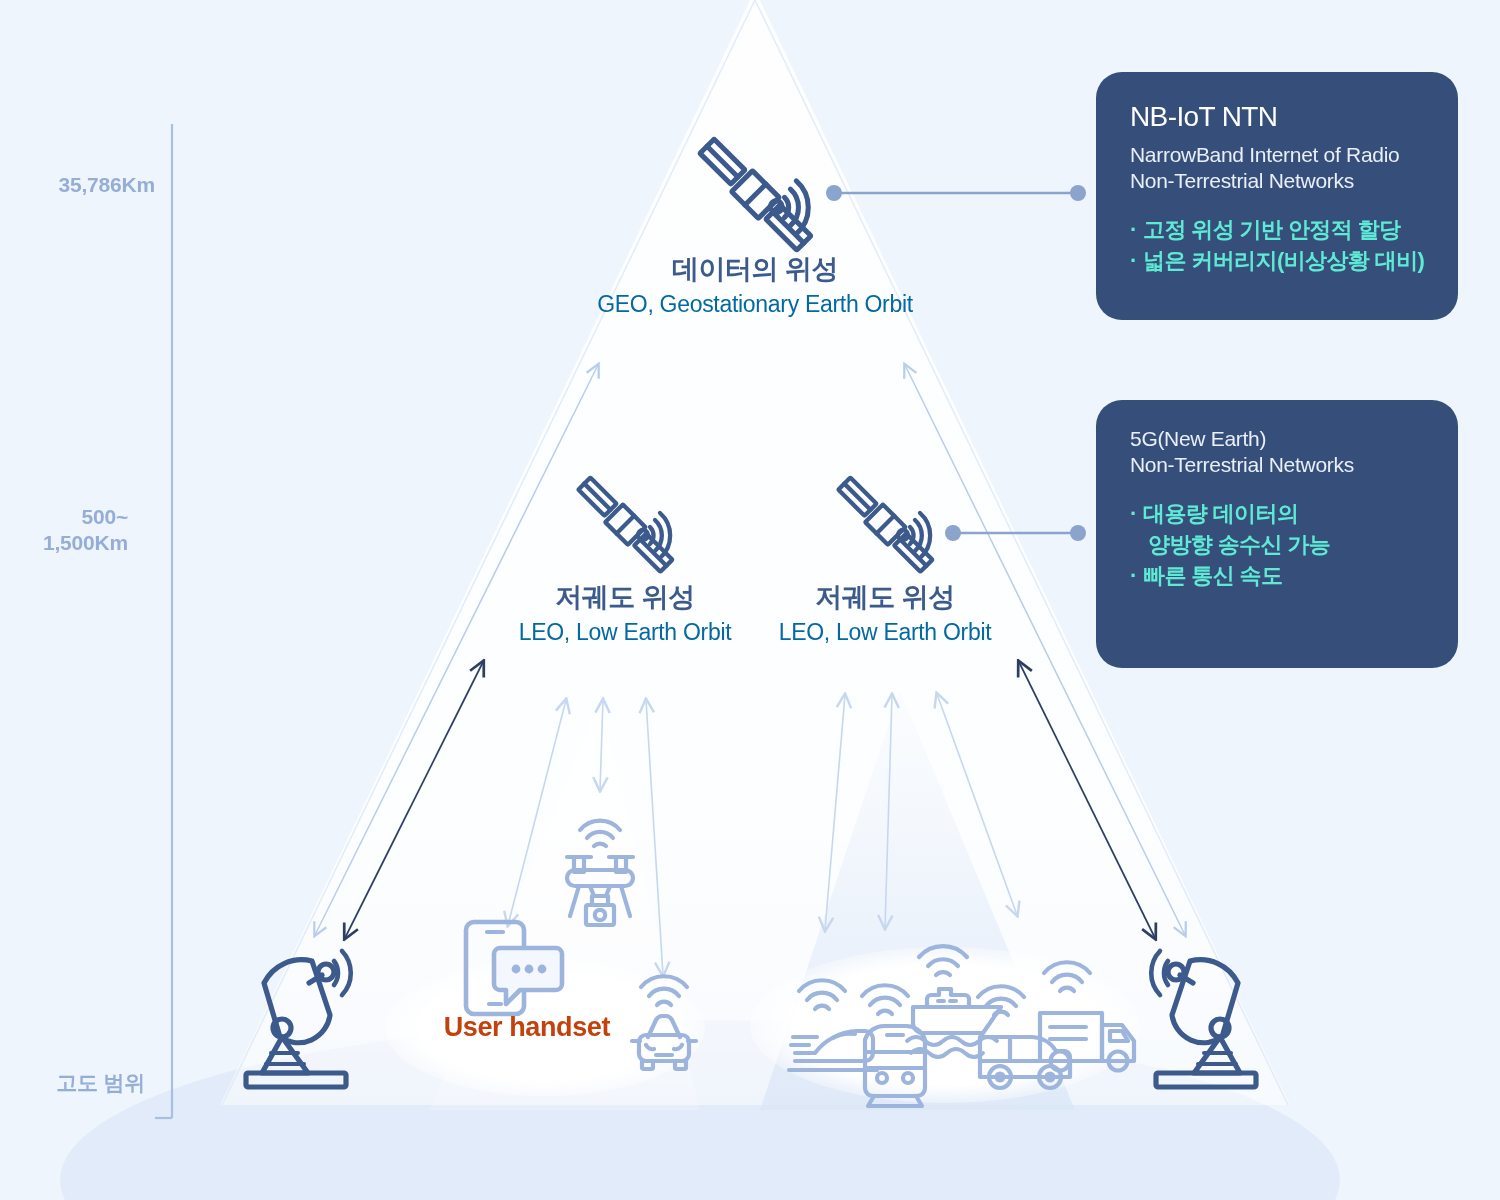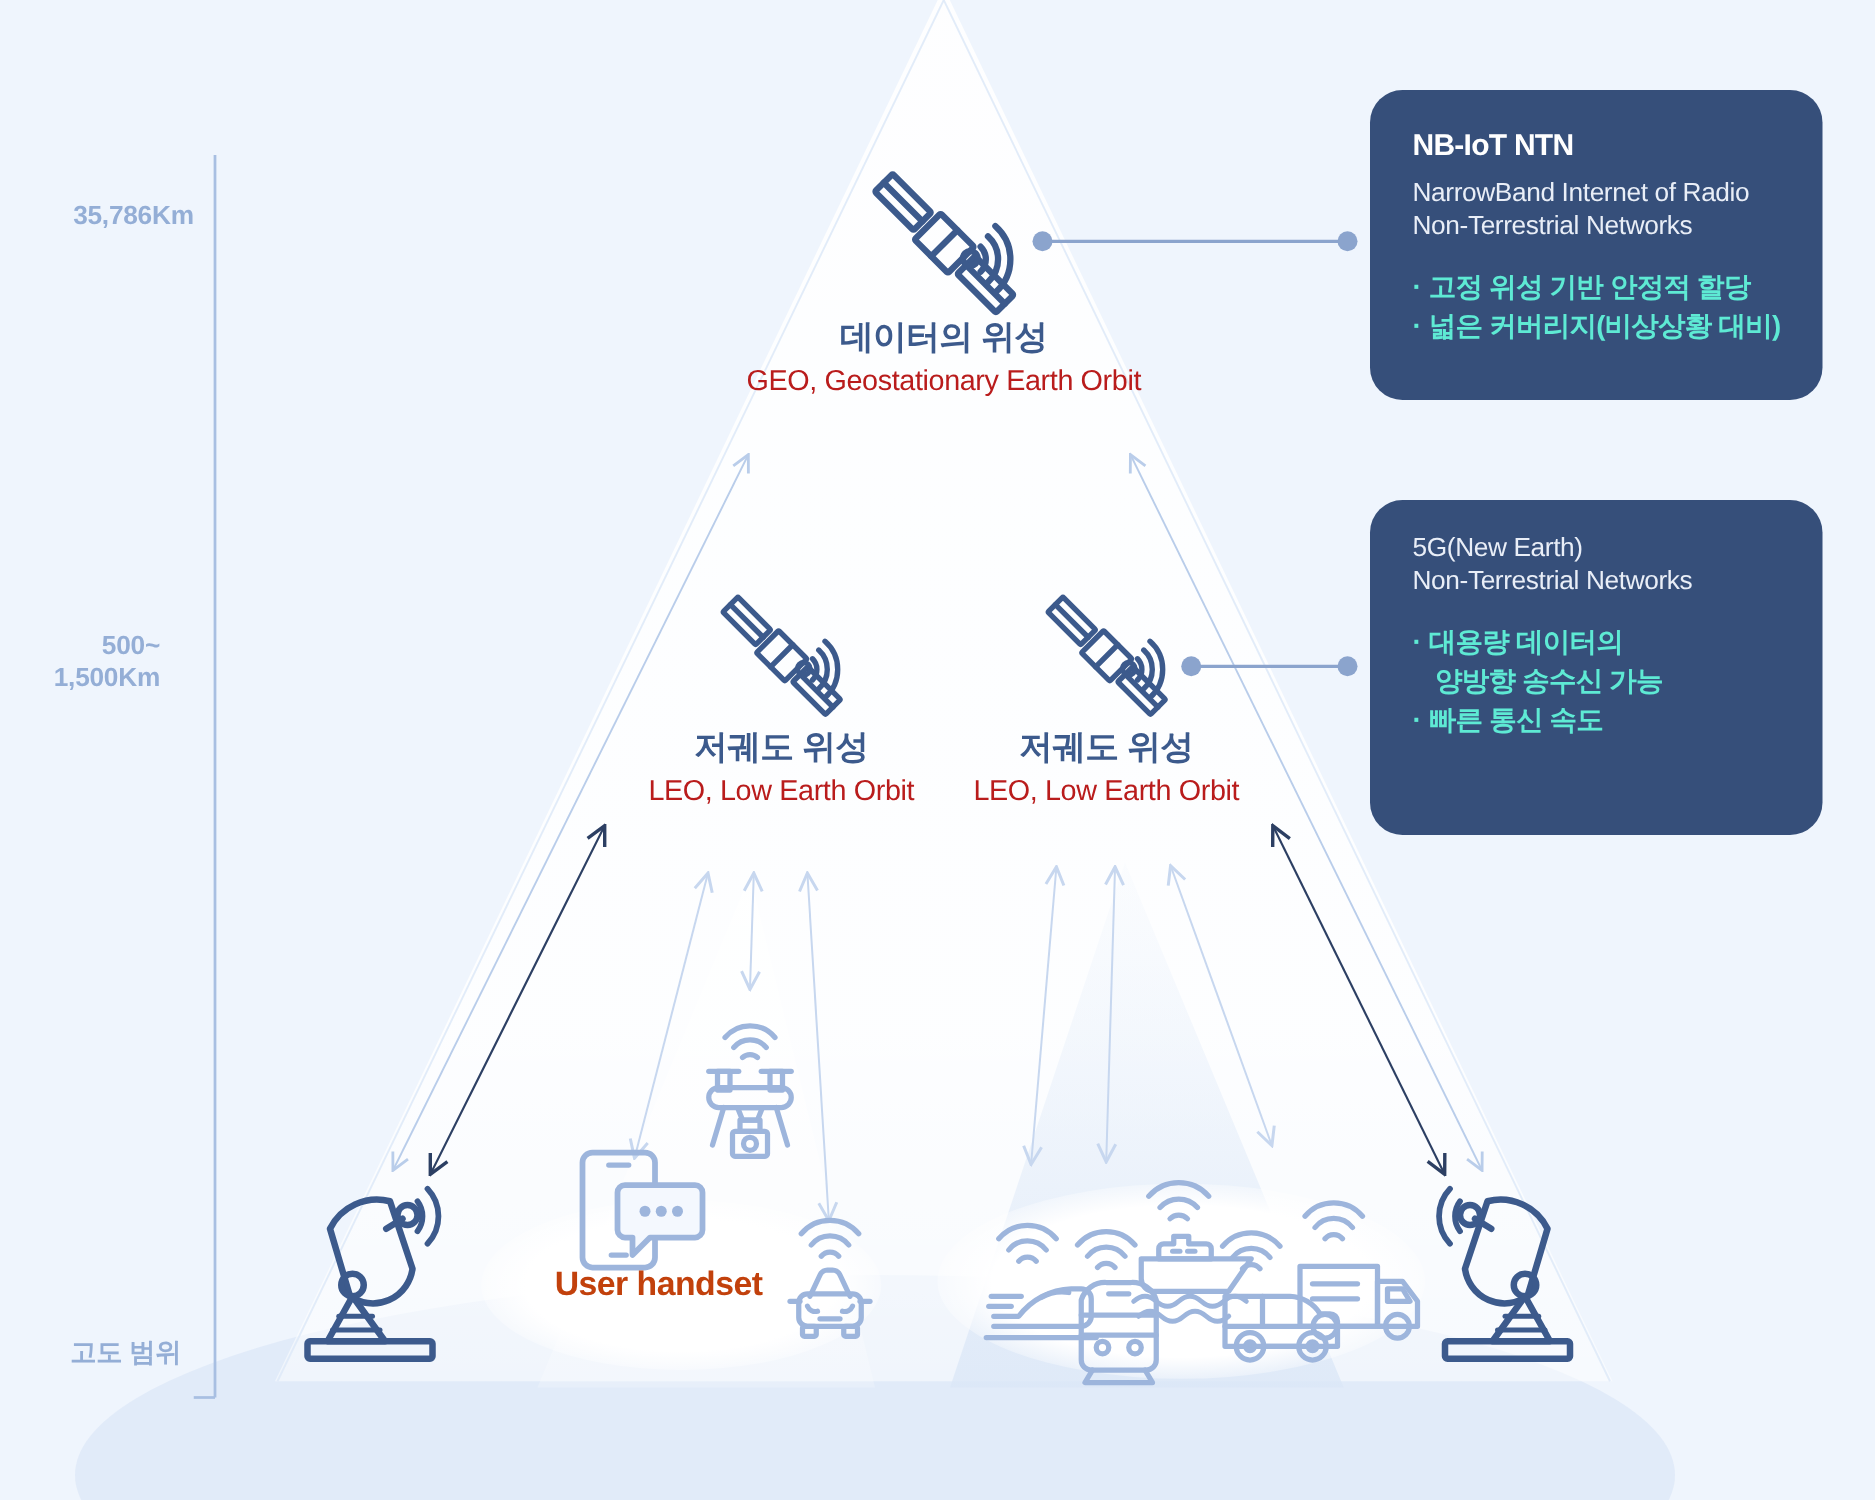--- a/index.html
+++ b/index.html
@@ -16,38 +16,38 @@
   
   .axis-label{
     position:absolute;
     color:#94aed6;
     font-weight:bold;
     font-size:21px;
     line-height:26px;
     text-align:right;
     letter-spacing:-0.2px;
   }
-  #axis-geo{left:0px;top:160px;width:155px;}
+  #axis-geo{left:0px;top:172px;width:155px;}
   #axis-leo{left:0px;top:504px;width:128px;}
   #axis-ground{left:0px;top:1070px;width:145px;text-align:right;}
 
   
   .sat-label{position:absolute;text-align:center;}
   .sat-label .ko{
     display:block;
     font-size:27px;
     font-weight:bold;
     color:#3c5a8c;
     letter-spacing:-0.5px;
     line-height:34px;
   }
   .sat-label .en{
     display:block;
     font-size:23px;
-    color:#b91c1c;
+    color:#0369a1;
     line-height:30px;
     letter-spacing:-0.3px;
     margin-top:3px;
   }
   #label-geo{left:555px;top:252px;width:400px;}
   #label-leo-1{left:440px;top:580px;width:370px;}
   #label-leo-2{left:700px;top:580px;width:370px;}
 
   .device-label{
     position:absolute;
@@ -64,22 +64,22 @@
     position:absolute;
     background:#364f7a;
     border-radius:26px;
     color:#ffffff;
     box-sizing:border-box;
     padding:26px 30px 28px 34px;
   }
   #card-nbiot{left:1096px;top:72px;width:362px;height:248px;}
   #card-5g{left:1096px;top:400px;width:362px;height:268px;}
   .card .title{
-    font-size:24px;
-    font-weight:bold;
+    font-size:28px;
+    font-weight:normal;
     letter-spacing:-0.6px;
     line-height:38px;
     margin:0 0 6px 0;
   }
   .card .sub{
     font-size:21px;
     line-height:26px;
     letter-spacing:-0.3px;
     color:#e9eef7;
     margin:0;

